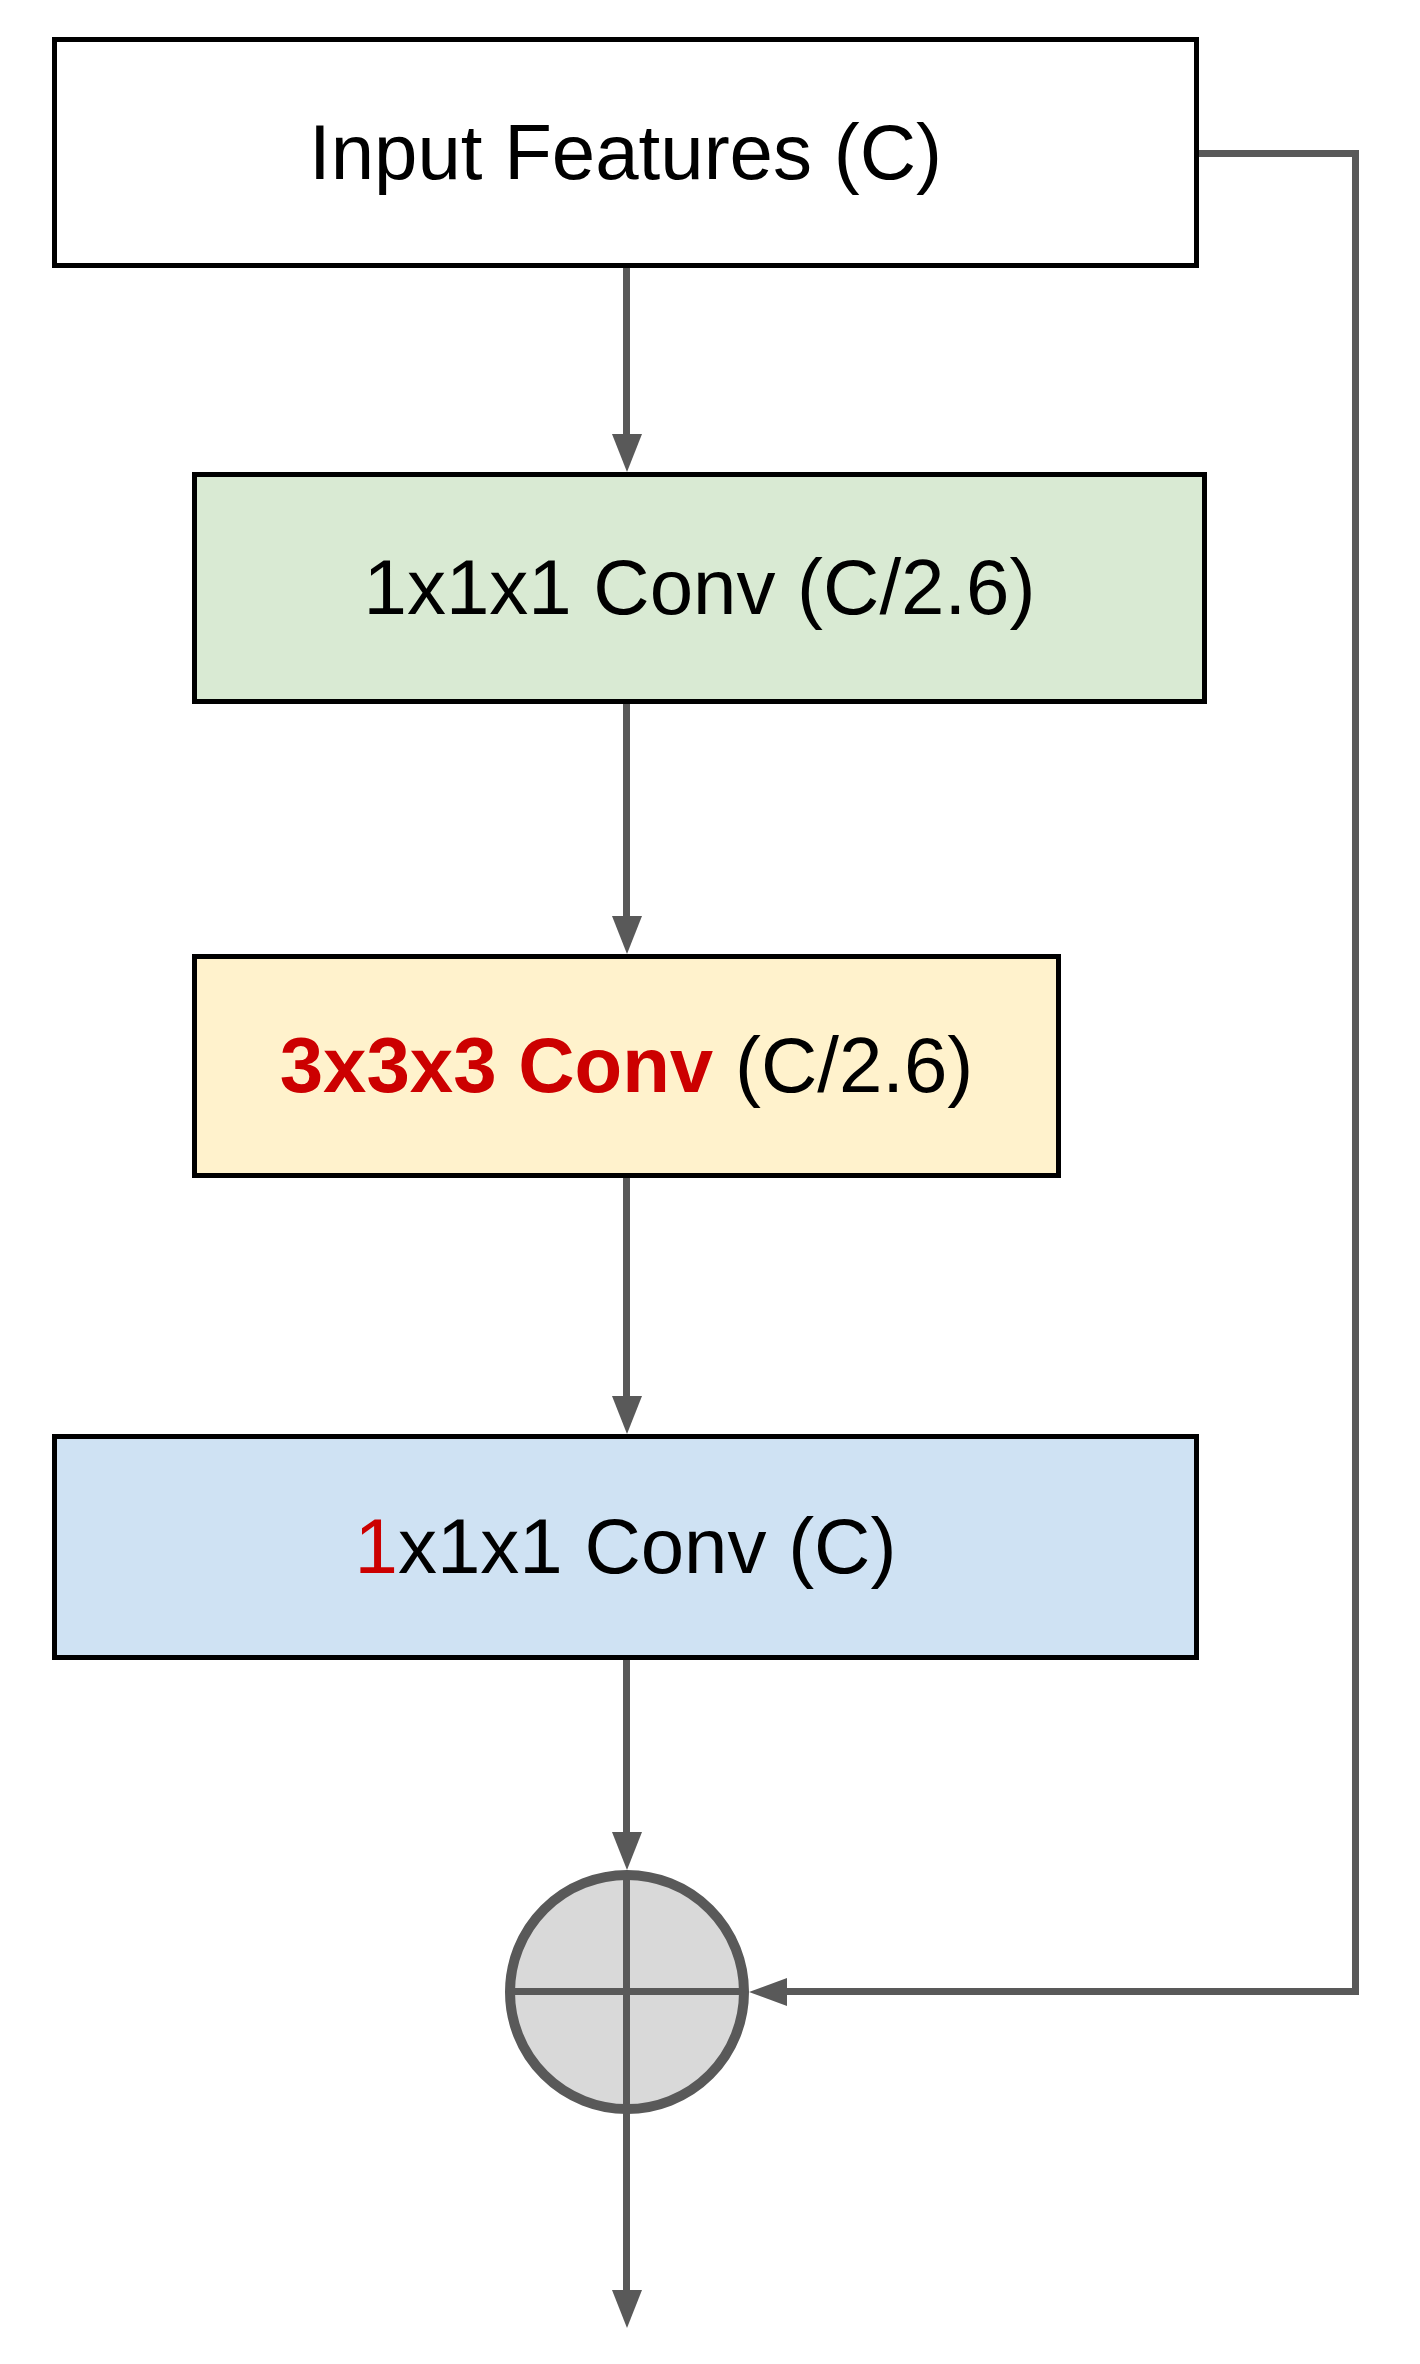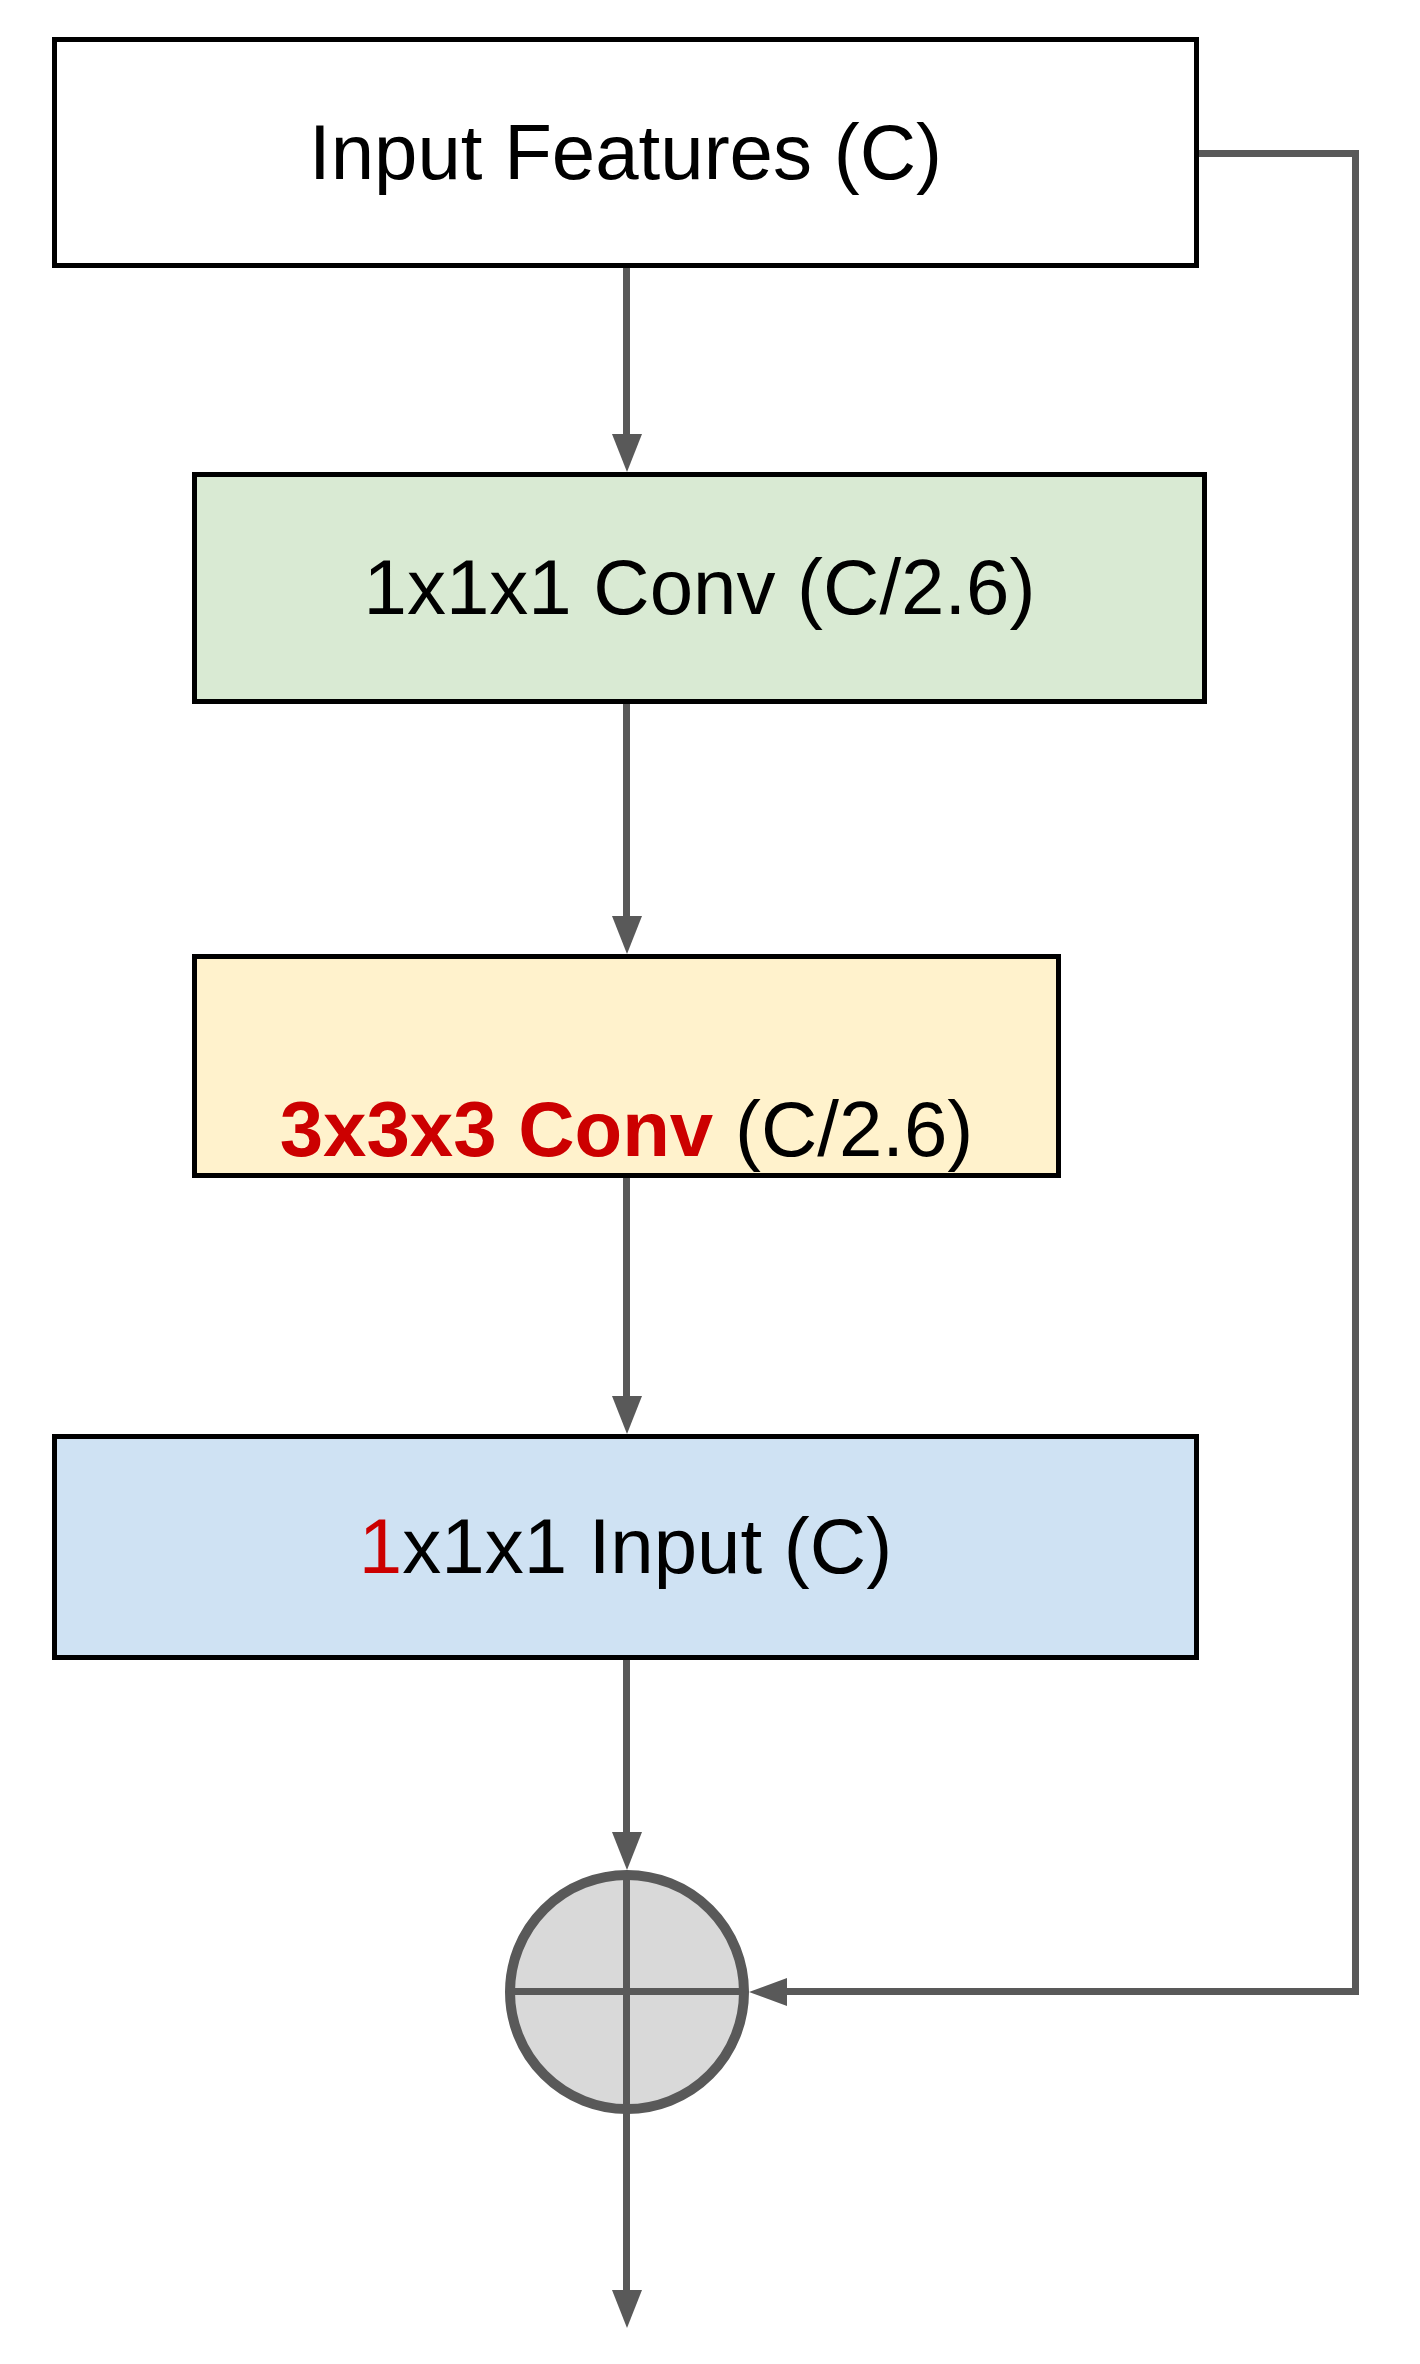--- a/index.html
+++ b/index.html
@@ -27,21 +27,21 @@
     text-align: center;
   }
   .node .label {
     font-size: 78px;
     line-height: 1.1;
     color: var(--text, #000);
     white-space: pre;
   }
   .node-input  { left: 52px;  top: 37px;   width: 1147px; height: 231px; background: var(--inputFill, #fff); }
   .node-conv1  { left: 192px; top: 472px;  width: 1015px;  height: 232px; background: var(--conv1Fill, #d9ead3); }
-  .node-conv2  { left: 192px; top: 954px;  width: 869px;  height: 224px; background: var(--conv2Fill, #fff2cc); align-items: flex-end; }
+  .node-conv2  { left: 192px; top: 954px;  width: 869px;  height: 224px; background: var(--conv2Fill, #fff2cc); }
   .node-conv3  { left: 52px;  top: 1434px; width: 1147px; height: 226px; background: var(--conv3Fill, #cfe2f3); }
 
   .hl-bold   { color: var(--highlight, #c00); font-weight: 700; }
   .hl-plain  { color: var(--highlight, #c00); font-weight: 400; }
 
   
   .line {
     position: absolute;
     background: var(--line, #595959);
   }
@@ -123,21 +123,21 @@
 
   <div class="node node-conv1">
     <span class="label">1x1x1 Conv (C/2.6)</span>
   </div>
 
   <div class="node node-conv2">
     <span class="label"><span class="hl-bold">3x3x3 Conv</span><span> (C/2.6)</span></span>
   </div>
 
   <div class="node node-conv3">
-    <span class="label"><span class="hl-plain">1</span><span>x1x1 Input (C)</span></span>
+    <span class="label"><span class="hl-plain">1</span><span>x1x1 Conv (C)</span></span>
   </div>
 
   <div class="sum-circle"></div>
   <div class="line v sum-cross-v"></div>
   <div class="line h sum-cross-h"></div>
 
   <div class="head down out-head"></div>
 
 </div>
 

